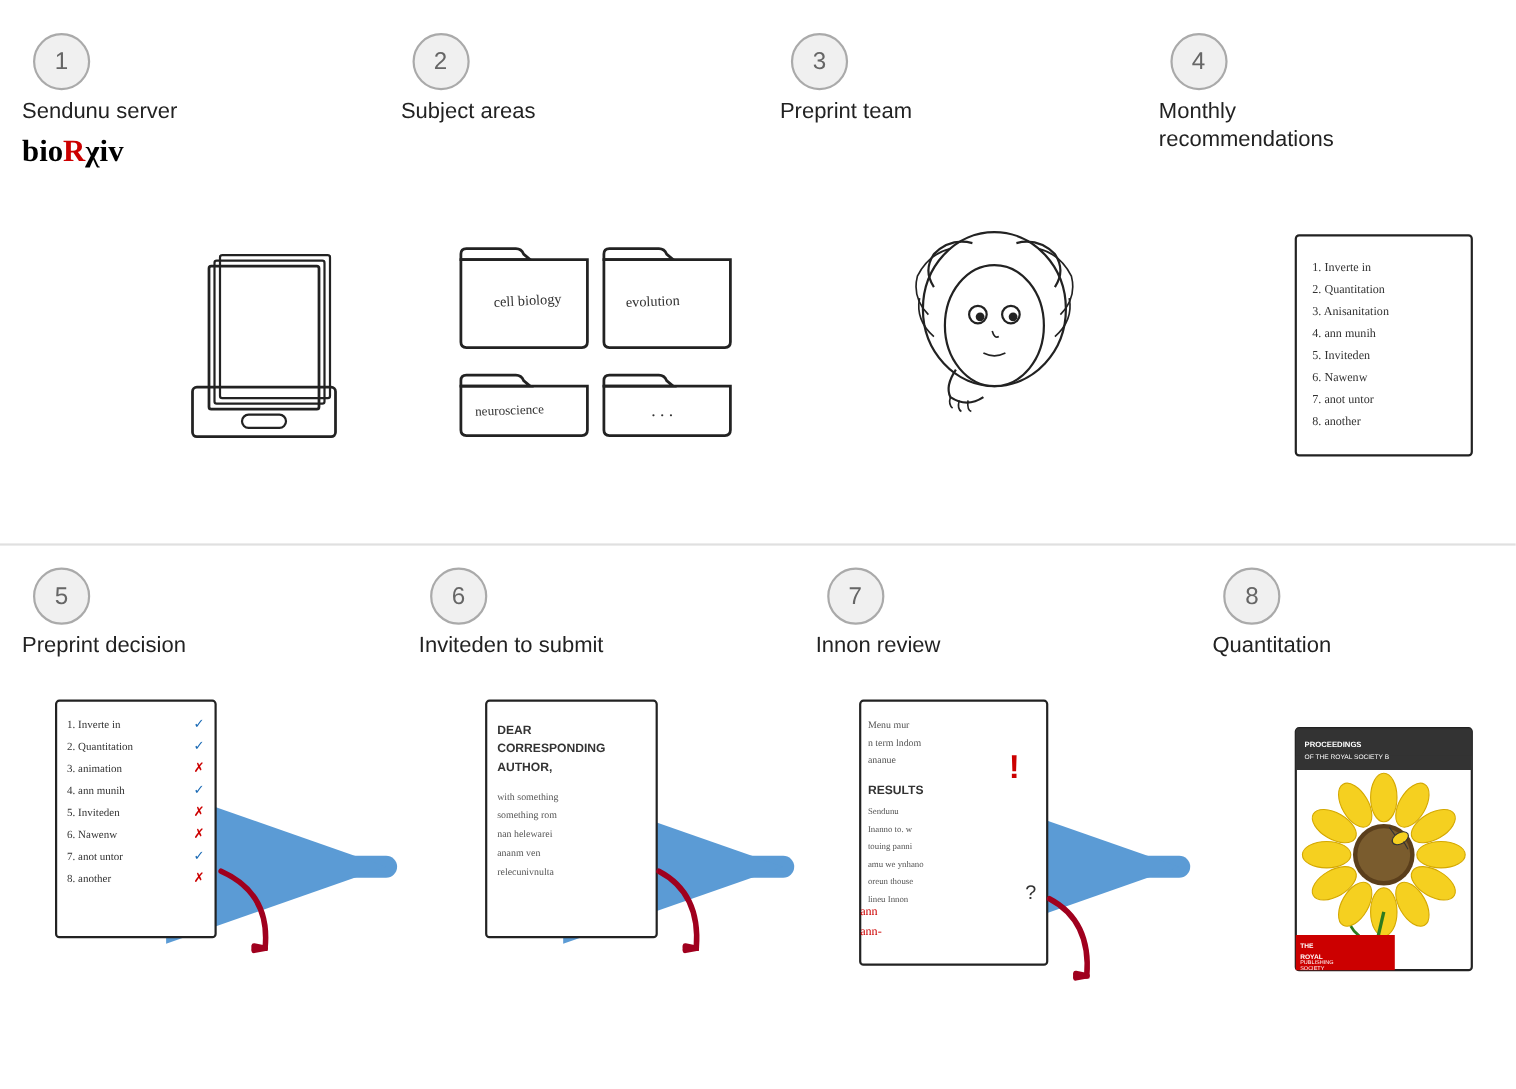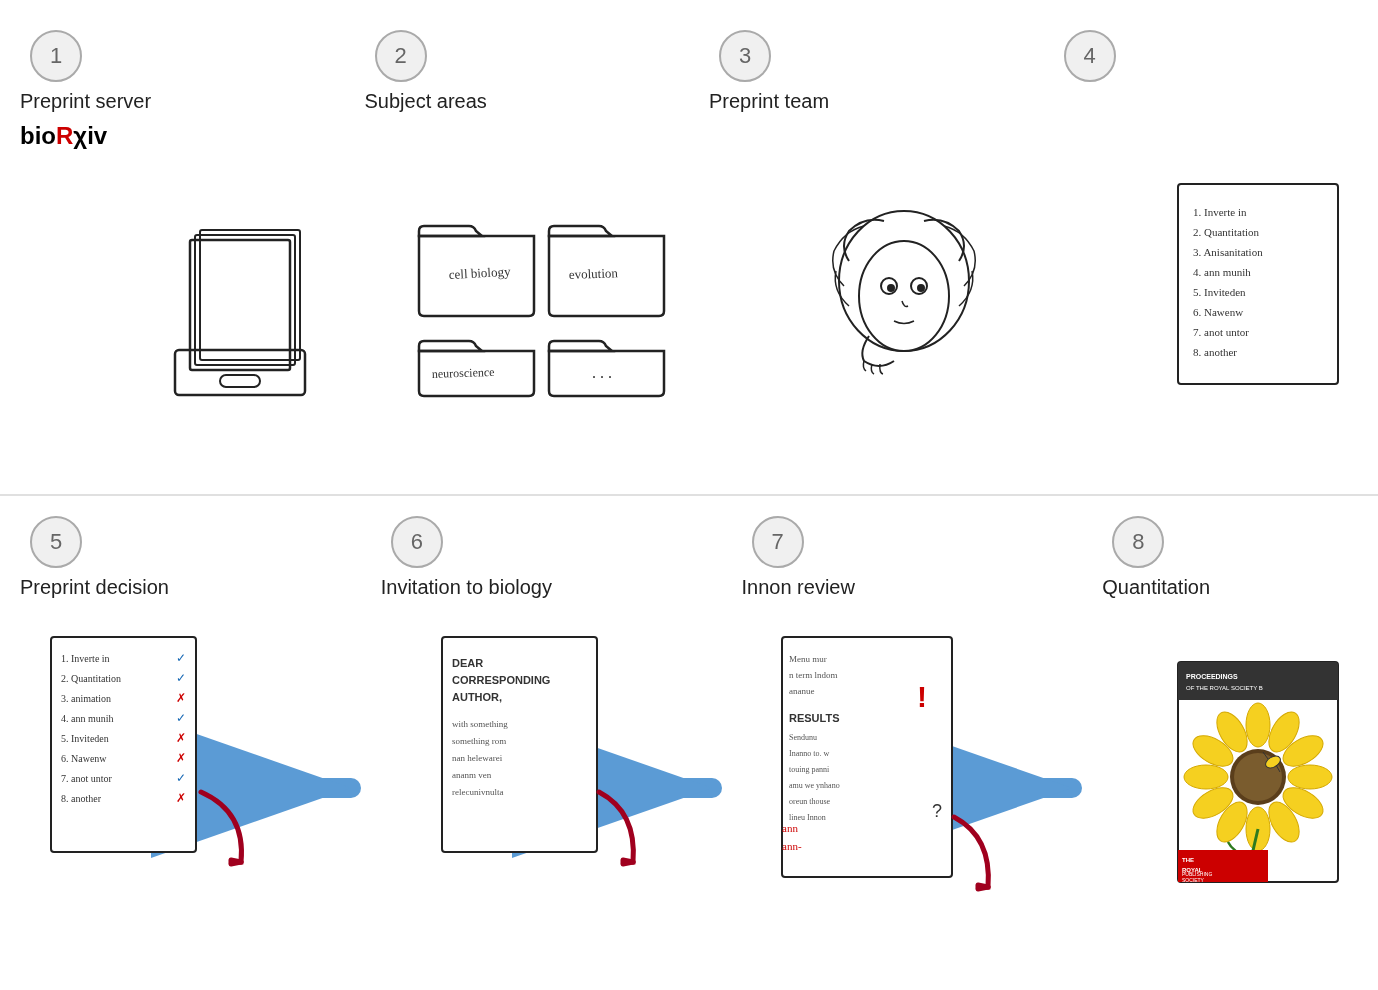--- a/index.html
+++ b/index.html
@@ -67,22 +67,22 @@
       width: 100%;
       display: flex;
       justify-content: flex-end;
       align-items: center;
       flex: 1;
       margin-top: 5px;
     }
 
     
     .biorxiv-logo {
-      font-size: 24px;
-      font-family: Liberation Sans, sans-serif;
+      font-size: 28px;
+      font-family: Liberation Serif, serif;
       font-weight: bold;
       color: #000;
       margin-bottom: 10px;
     }
     .biorxiv-logo span {
       color: #cc0000;
     }
 
     
     svg {
@@ -100,21 +100,21 @@
 <body>
 
 <div class="workflow-container">
 
   <div class="row">
 
     <div class="step-cell">
       <div class="step-number-circle">
         <span>1</span>
       </div>
-      <div class="step-title">Preprint server</div>
+      <div class="step-title">Sendunu server</div>
 
       <div class="biorxiv-logo">bio<span>R</span>χiv</div>
 
       <div class="step-illustration">
         <svg width="170" height="200" viewBox="0 0 170 200">
 
           <rect x="35" y="20" width="100" height="130" rx="2" fill="none" stroke="#222" stroke-width="2.5"></rect>
           <rect x="40" y="15" width="100" height="130" rx="2" fill="none" stroke="#222" stroke-width="2"></rect>
           <rect x="45" y="10" width="100" height="130" rx="2" fill="none" stroke="#222" stroke-width="2"></rect>
 
@@ -194,20 +194,21 @@
           <path d="M55,110 Q38,95 42,75" fill="none" stroke="#222" stroke-width="1.5"></path>
           <path d="M165,110 Q182,95 178,75" fill="none" stroke="#222" stroke-width="1.5"></path>
         </svg>
       </div>
     </div>
 
     <div class="step-cell">
       <div class="step-number-circle">
         <span>4</span>
       </div>
+      <div class="step-title" style="max-width: 180px;">Monthly recommendations</div>
       <div class="step-illustration">
         <svg width="200" height="220" viewBox="0 0 200 220">
 
           <rect x="20" y="10" width="160" height="200" rx="3" fill="white" stroke="#222" stroke-width="2"></rect>
 
           <text x="35" y="42" font-family="'Segoe Script', cursive" font-size="11" fill="#333">1. Inverte in</text>
           <text x="35" y="62" font-family="'Segoe Script', cursive" font-size="11" fill="#333">2. Quantitation</text>
           <text x="35" y="82" font-family="'Segoe Script', cursive" font-size="11" fill="#333">3. Anisanitation</text>
           <text x="35" y="102" font-family="'Segoe Script', cursive" font-size="11" fill="#333">4. ann munih</text>
           <text x="35" y="122" font-family="'Segoe Script', cursive" font-size="11" fill="#333">5. Inviteden</text>
@@ -266,21 +267,21 @@
           </marker>
         </defs>
         <path d="M2,22 L55,22" stroke="#5b9bd5" stroke-width="20" fill="none" marker-end="url(#arrowhead1)" stroke-linecap="round"></path>
       </svg>
     </div>
 
     <div class="step-cell">
       <div class="step-number-circle">
         <span>6</span>
       </div>
-      <div class="step-title">Invitation to biology</div>
+      <div class="step-title">Inviteden to submit</div>
       <div class="step-illustration">
         <svg width="200" height="310" viewBox="0 0 200 310">
 
           <rect x="5" y="5" width="155" height="215" rx="3" fill="white" stroke="#222" stroke-width="2"></rect>
           <text x="15" y="35" font-family="Arial" font-size="11" font-weight="bold" fill="#333">DEAR</text>
           <text x="15" y="52" font-family="Arial" font-size="11" font-weight="bold" fill="#333">CORRESPONDING</text>
           <text x="15" y="69" font-family="Arial" font-size="11" font-weight="bold" fill="#333">AUTHOR,</text>
           <text x="15" y="95" font-family="'Segoe Script', cursive" font-size="9" fill="#555">with something</text>
           <text x="15" y="112" font-family="'Segoe Script', cursive" font-size="9" fill="#555">something rom</text>
           <text x="15" y="129" font-family="'Segoe Script', cursive" font-size="9" fill="#555">nan helewarei</text>

